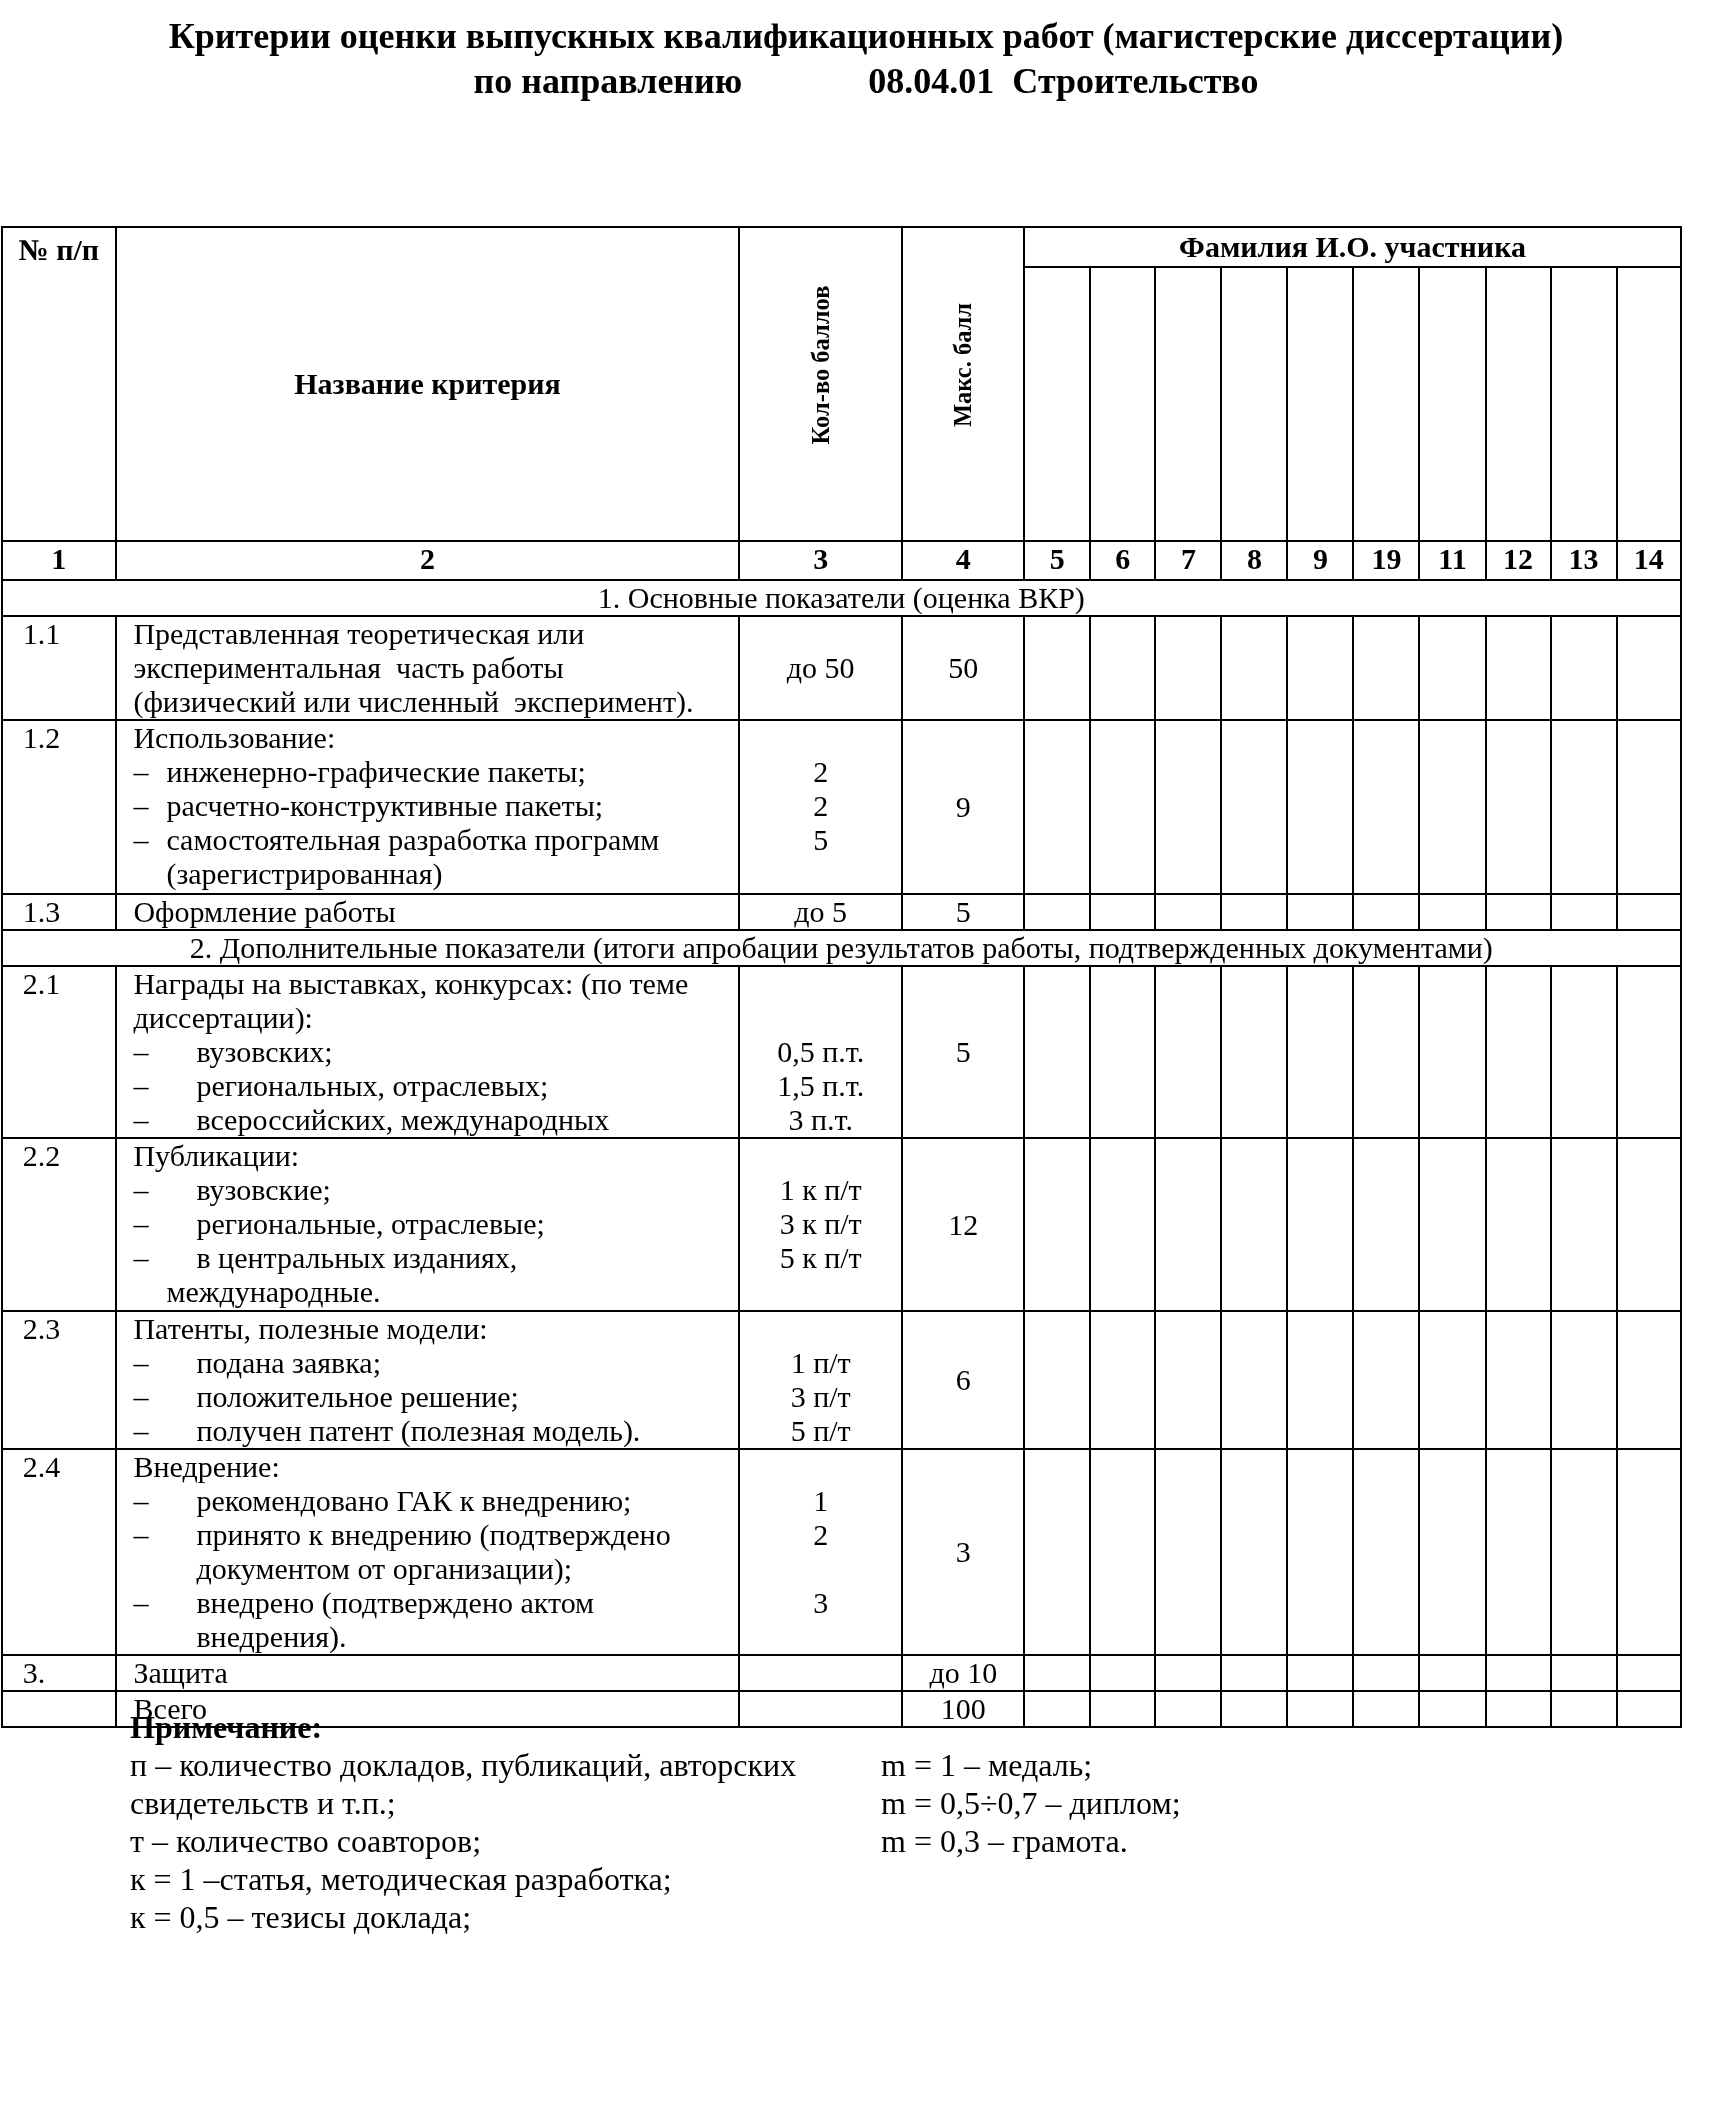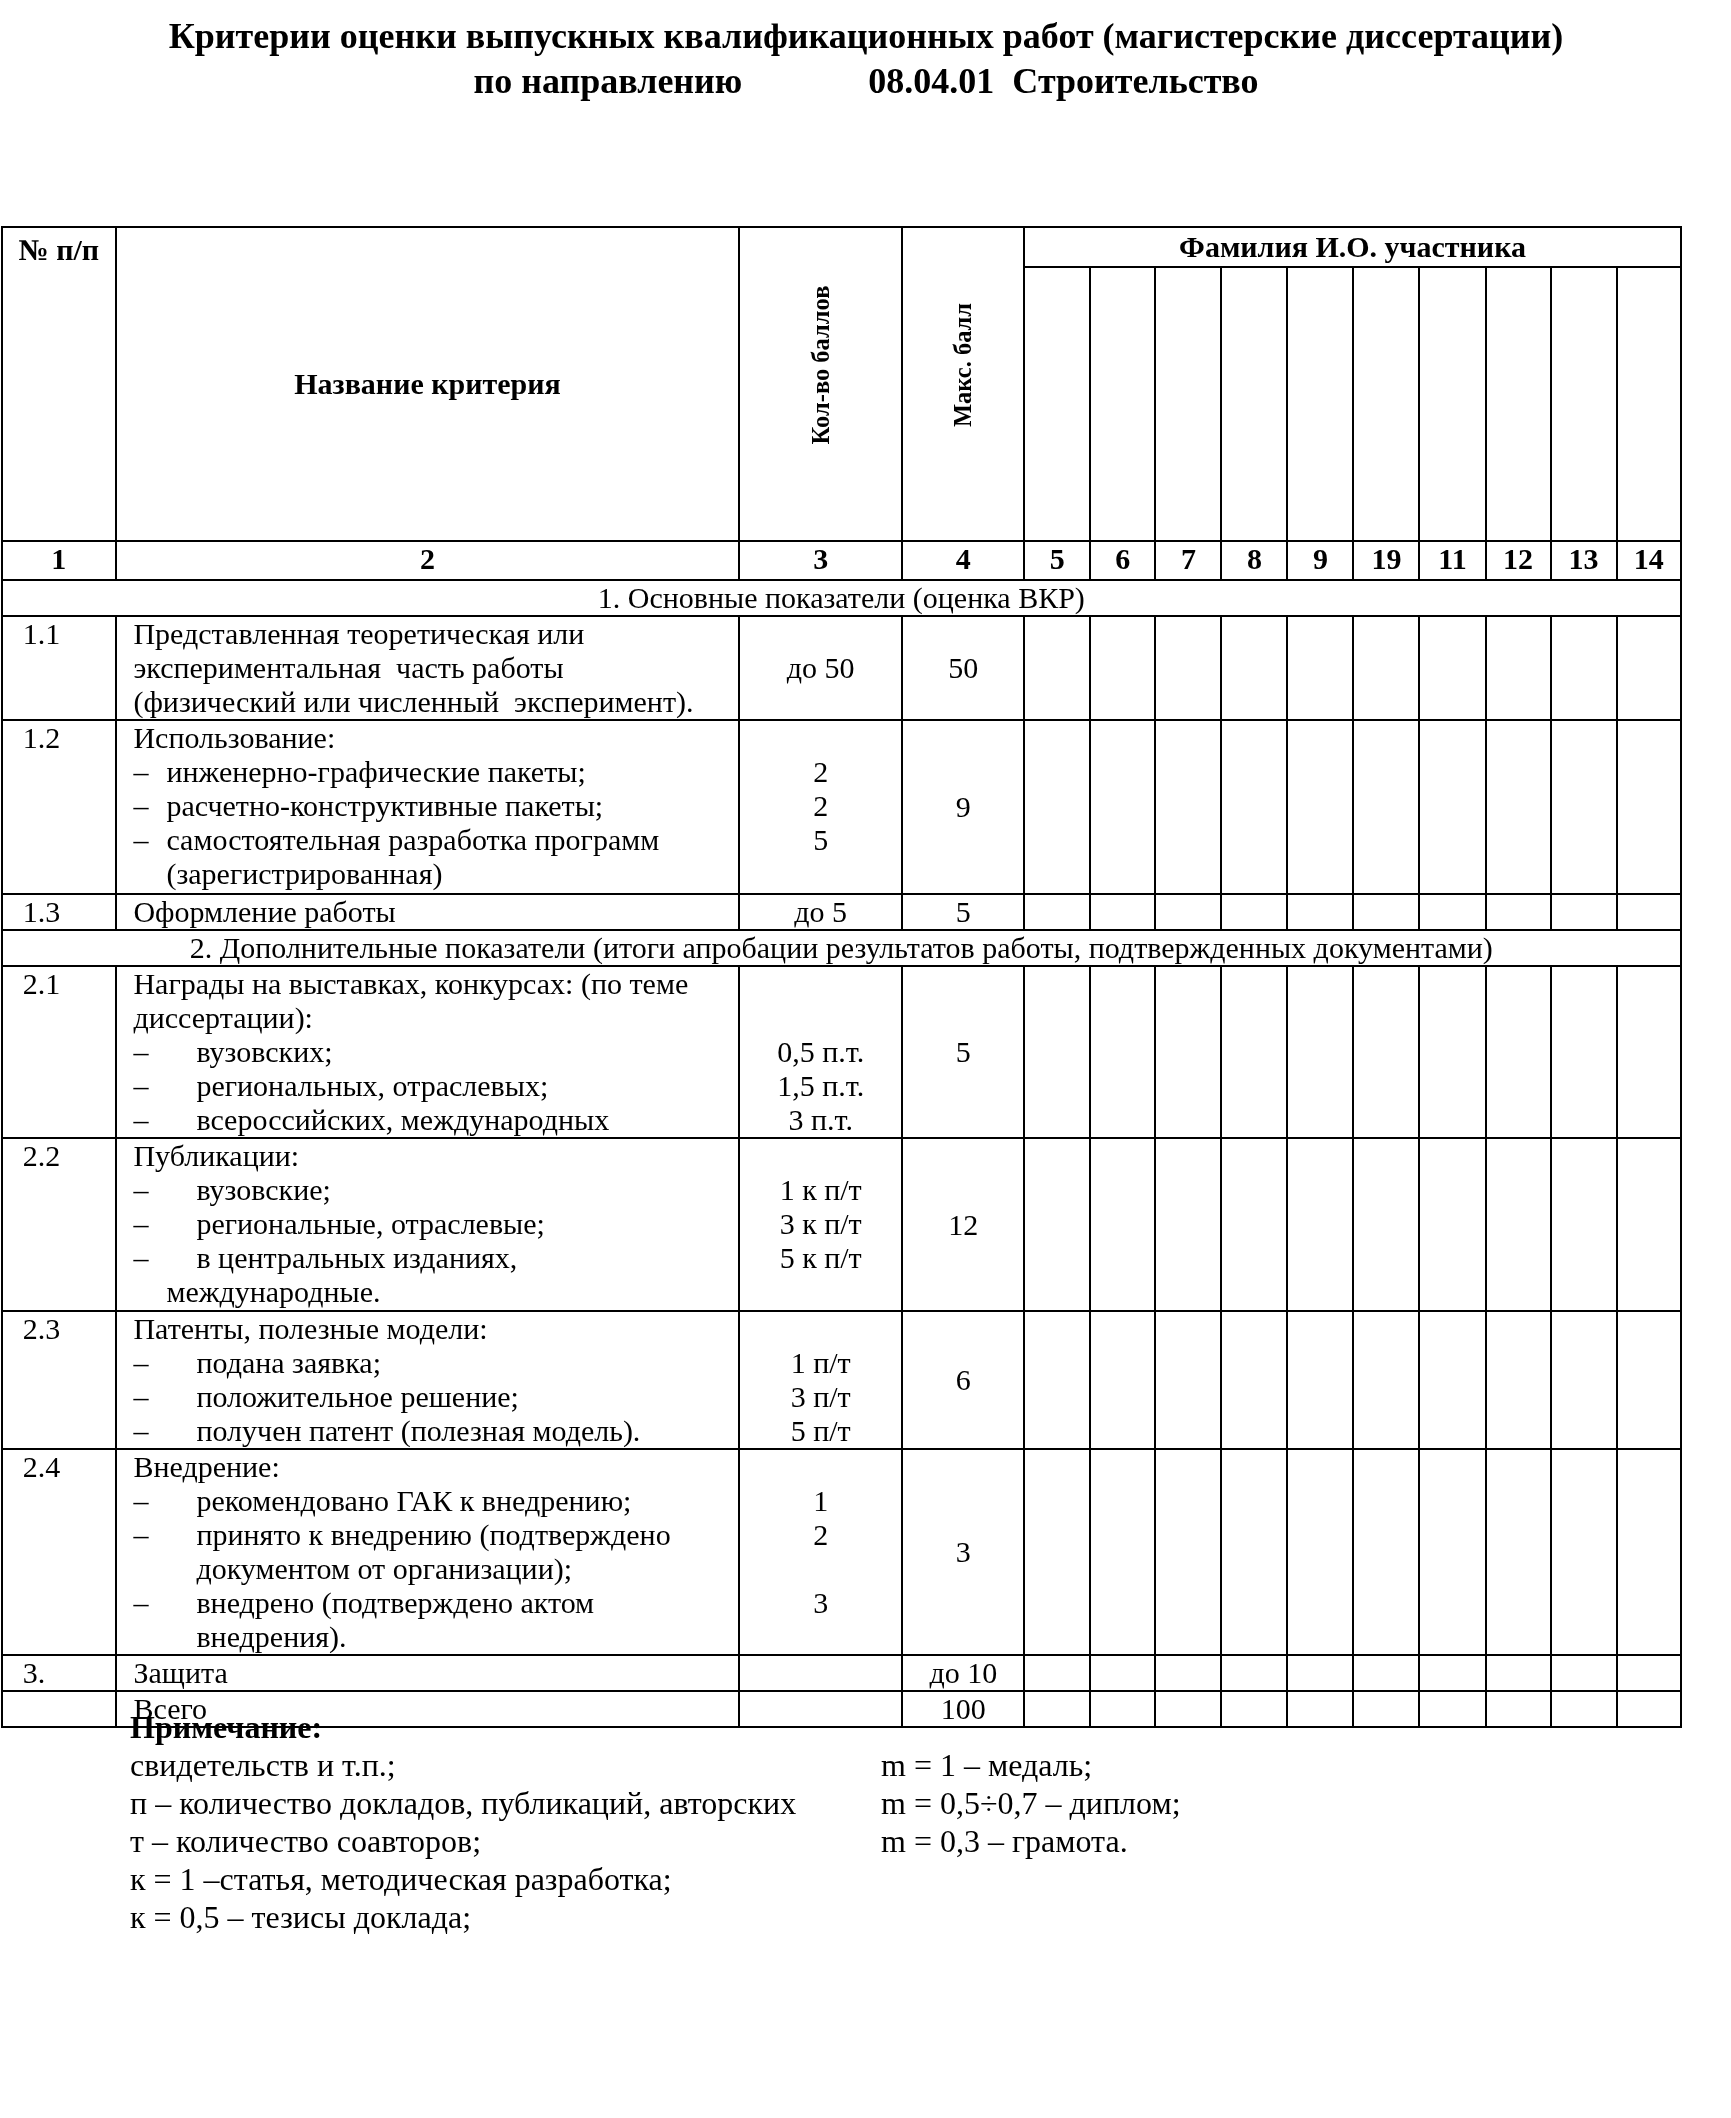--- a/index.html
+++ b/index.html
@@ -373,22 +373,22 @@
         <td></td>
         <td></td>
         <td></td>
         <td></td>
   </tr>
 </tbody>
   </table>
 
 <div class="notes notes-left">
   <span class="notes-title">Примечание:</span>
+  <span class="nl">п – количество докладов, публикаций, авторских</span>
   <span class="nl">свидетельств и т.п.;</span>
-  <span class="nl">п – количество докладов, публикаций, авторских</span>
   <span class="nl">т – количество соавторов;</span>
   <span class="nl">к = 1 –статья, методическая разработка;</span>
   <span class="nl">к = 0,5 – тезисы доклада;</span>
 </div>
 <div class="notes notes-right">
   <span class="nl">m = 1 – медаль;</span>
   <span class="nl">m = 0,5÷0,7 – диплом;</span>
   <span class="nl">m = 0,3 – грамота.</span>
 </div>
 

